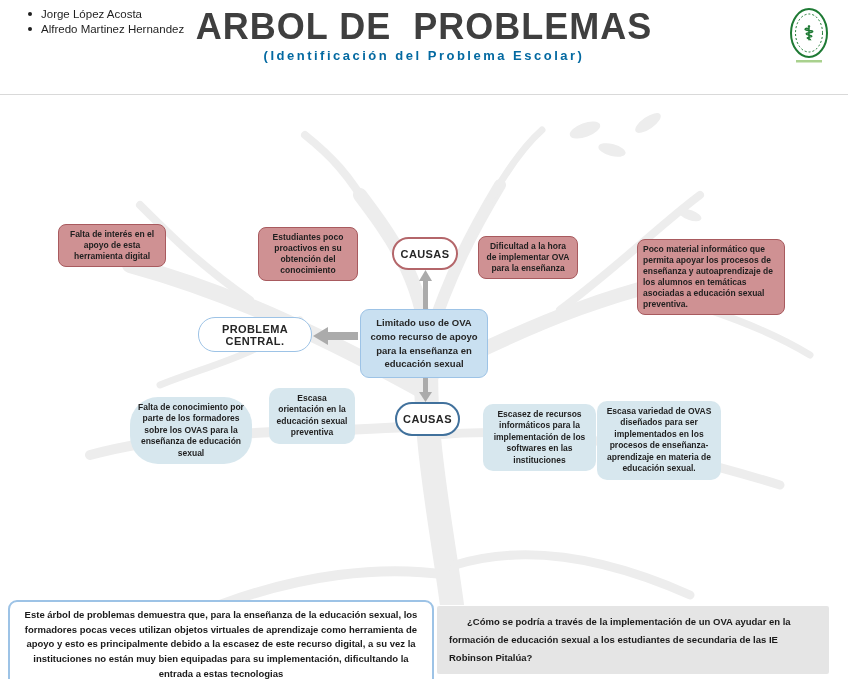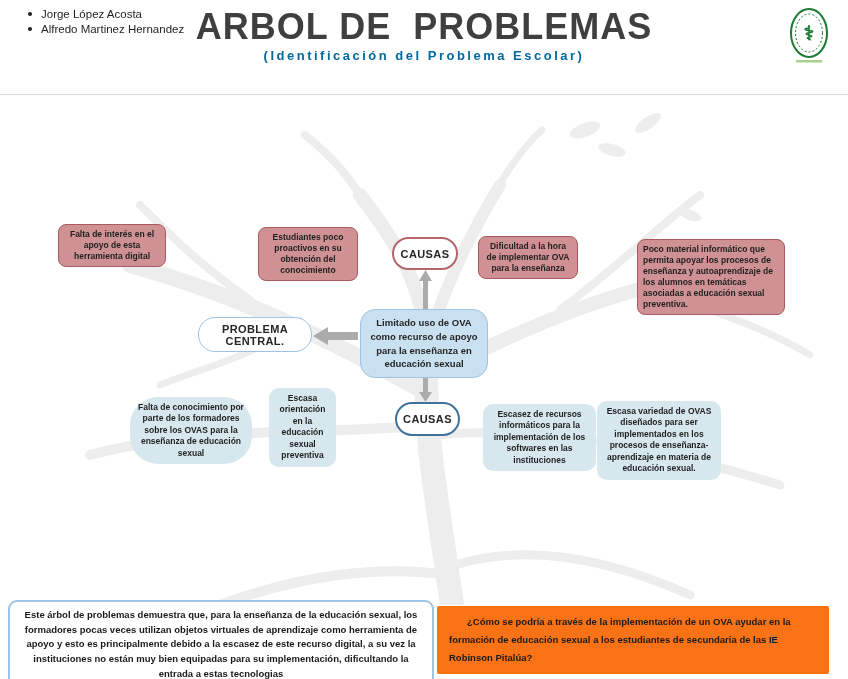--- a/index.html
+++ b/index.html
@@ -28,43 +28,43 @@
   
   .node{position:absolute;z-index:2;box-sizing:border-box;font-weight:bold;text-align:center;}
   .pill{background:#ffffff;border-radius:17px;display:flex;align-items:center;justify-content:center;
         font-size:11px;letter-spacing:.4px;color:#262626;}
   .pink{background:#cf9193;border:1.6px solid #a85a5e;border-radius:8px;
         font-size:8.5px;line-height:1.3;color:#1f1f1f;padding:4px 5px;
         display:flex;align-items:center;justify-content:center;}
   .blue{background:#d7e7ee;border:none;border-radius:10px;
         font-size:8.5px;line-height:1.35;color:#1f1f1f;padding:5px 6px;
         display:flex;align-items:center;justify-content:center;}
-  #central-problem{background:#c9e0f1;border:1.5px solid #9dc3e6;border-radius:15px;
+  #central-problem{background:#c9e0f1;border:1.5px solid #9dc3e6;border-radius:9px;
         font-size:9.5px;line-height:1.45;padding:6px 7px;
         display:flex;align-items:center;justify-content:center;}
   
   #fx1{left:58px; top:224px; width:108px; min-height:27px;}
   #fx2{left:258px;top:227px; width:100px; min-height:36px;}
   #fx3{left:478px;top:236px; width:100px; min-height:40px;}
   #fx4{left:637px;top:239px; width:148px; min-height:60px; text-align:left;}
   #effects-pill{left:392px;top:237px;width:66px;height:33px;border:2px solid #b4666a;}
   #central-problem{left:360px;top:309px;width:128px;min-height:51px;}
   #problema-pill{left:198px;top:317px;width:114px;height:35px;border:1.5px solid #9dc3e6;}
   #causes-pill{left:395px;top:402px;width:65px;height:34px;border:2px solid #41719c;}
   #cs1{left:130px;top:397px;width:122px;min-height:63px;border-radius:28px;}
-  #cs2{left:269px;top:388px;width:67px;min-height:36px;}
+  #cs2{left:269px;top:388px;width:86px;min-height:36px;}
   #cs3{left:483px;top:404px;width:113px;min-height:62px;}
   #cs4{left:597px;top:401px;width:124px;min-height:60px;}
   
   .footer-note{position:absolute;left:8px;top:600px;width:426px;min-height:58px;z-index:2;
         background:#fff;border:2px solid #9dc3e6;border-radius:9px;box-sizing:border-box;
         font-size:9.5px;font-weight:bold;color:#1a1a1a;line-height:1.55;text-align:center;
         padding:6px 8px;}
   .footer-question{position:absolute;left:437px;top:606px;width:392px;min-height:53px;z-index:2;
-        background:#f97316;box-sizing:border-box;border-radius:2px;
+        background:#e5e5e5;box-sizing:border-box;border-radius:2px;
         font-size:9.5px;font-weight:bold;color:#1a1a1a;line-height:1.9;text-align:left;
         padding:7px 10px 7px 12px;text-indent:18px;}
 </style>
 </head>
 <body>
 
 <div id="stage">
 
   <svg id="treewm" width="848" height="510" viewBox="0 0 848 510" aria-hidden="true">
     <g stroke="#ededed" fill="none" stroke-linecap="round">

